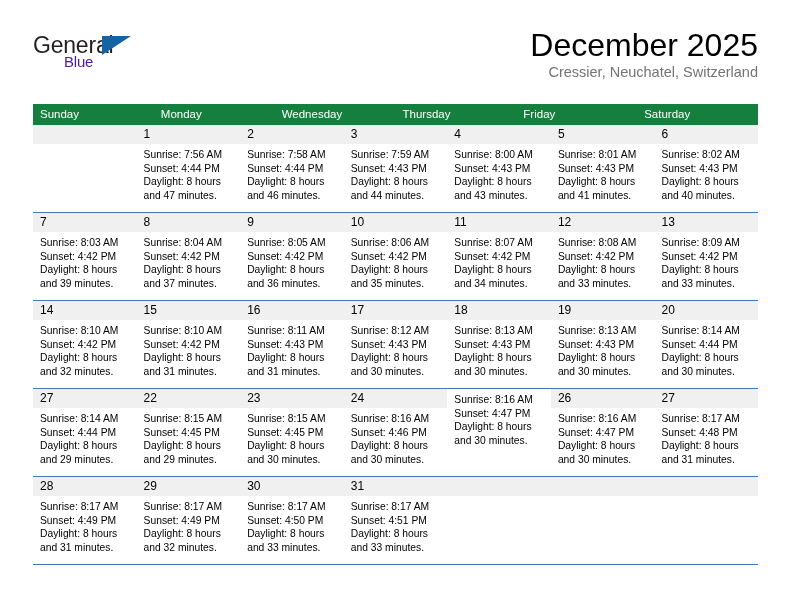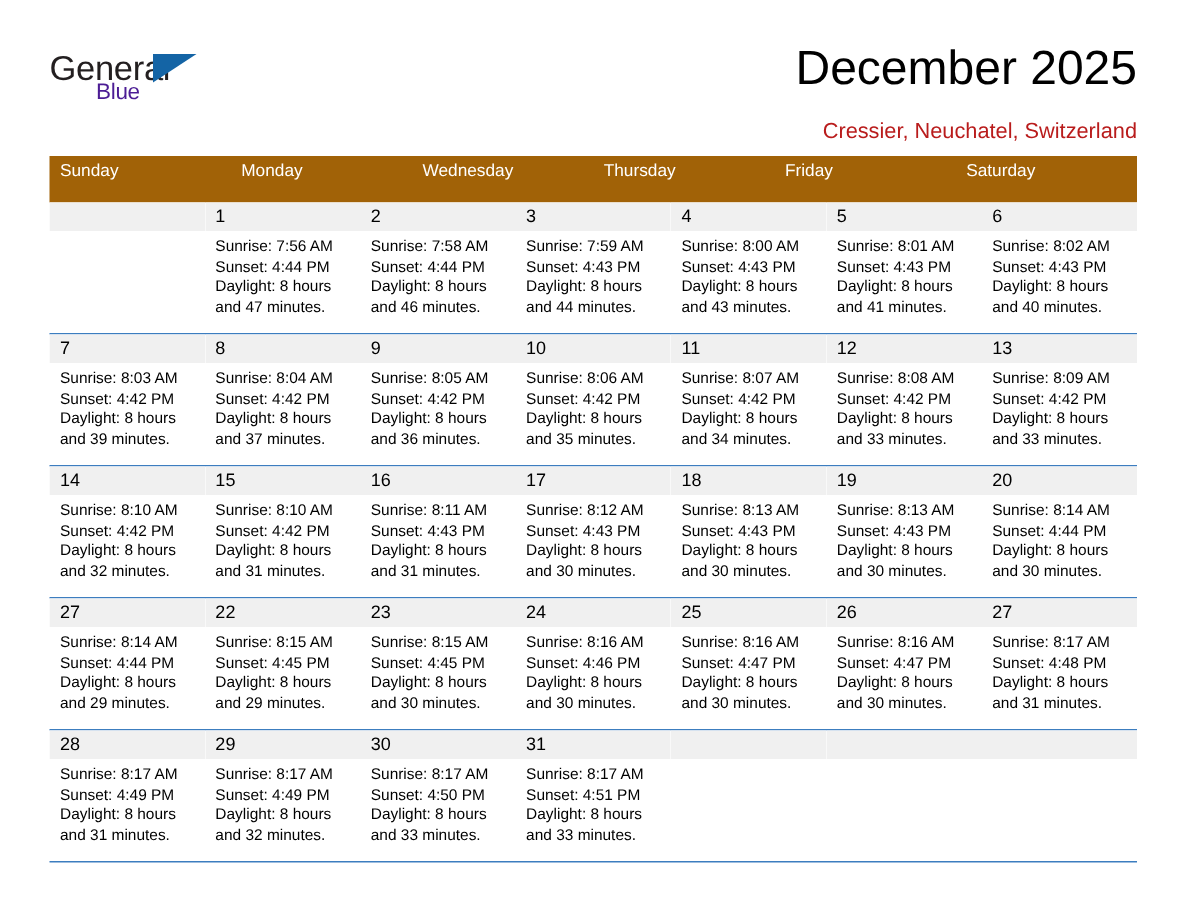--- a/index.html
+++ b/index.html
@@ -71,37 +71,38 @@
     text-align: right;
   }
   .cal-title {
     font-size: 32px;
     color: #000000;
     line-height: 34px;
     white-space: nowrap;
   }
   .cal-subtitle {
     font-size: 14.5px;
-    color: #b91c1c;
+    color: #737373;
     line-height: 20px;
-    margin-top: 16px;
+    margin-top: 0;
     white-space: nowrap;
   }
 
   
   .calendar {
     position: absolute;
     left: 33px;
     top: 104px;
     width: 725px;
   }
   .weekday-row {
     display: flex;
-    background: #a16207;
-    height: 31px;
+    background: #15803d;
+    height: 21px;
+    justify-content: center;
   }
   .weekday-cell {
     flex: 1 1 0;
     color: #ffffff;
     font-size: 11.5px;
     line-height: 21px;
     padding-left: 7px;
     box-sizing: border-box;
     white-space: nowrap;
     overflow: hidden;
@@ -398,21 +399,20 @@
           <div class="day-cell">
             <div class="day-number">24</div>
             <div class="day-lines">
               <div class="day-line">Sunrise: 8:16 AM</div>
               <div class="day-line">Sunset: 4:46 PM</div>
               <div class="day-line">Daylight: 8 hours</div>
               <div class="day-line">and 30 minutes.</div>
             </div>
           </div>
           <div class="day-cell">
-            <div class="day-number">25</div>
             <div class="day-lines">
               <div class="day-line">Sunrise: 8:16 AM</div>
               <div class="day-line">Sunset: 4:47 PM</div>
               <div class="day-line">Daylight: 8 hours</div>
               <div class="day-line">and 30 minutes.</div>
             </div>
           </div>
           <div class="day-cell">
             <div class="day-number">26</div>
             <div class="day-lines">

